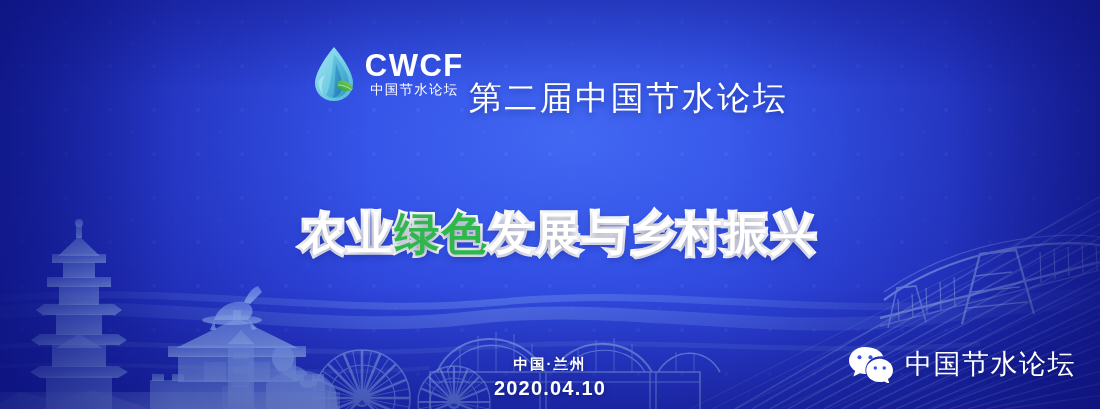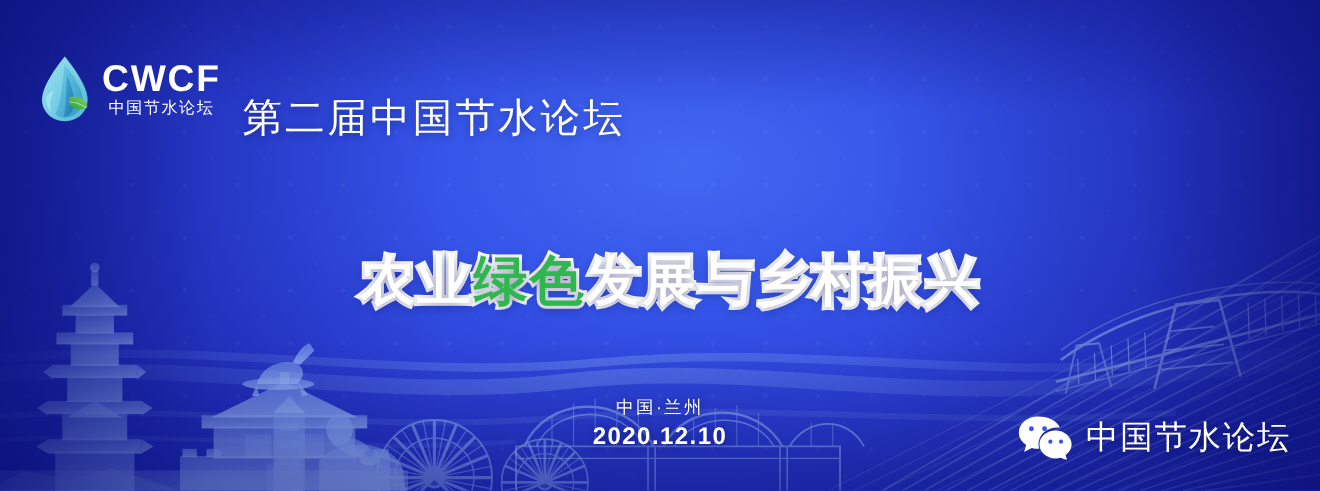--- a/index.html
+++ b/index.html
@@ -37,21 +37,21 @@
       linear-gradient(180deg, rgba(14,20,130,.40) 0%, rgba(0,0,0,0) 22%, rgba(0,0,0,0) 70%, rgba(10,14,110,.42) 100%);
   }
 
   svg.layer{ position:absolute; left:0; top:0; width:1100px; height:409px; pointer-events:none; }
 
   
   .content{ position:absolute; inset:0; }
 
   .header-row{
     position:absolute; left:0; right:0; top:33px;
-    display:flex; align-items:center; justify-content:flex-start; gap:18px;padding-left:32px;
+    display:flex; align-items:center; justify-content:center; gap:5px;
   }
   .logo{ display:flex; align-items:center; gap:9px; }
   .logo-mark{ width:44px; height:58px; display:block; }
   .logo-wordmark{ display:flex; flex-direction:column; align-items:center; gap:2px; }
   .logo-cwcf{
     font-size:31px; font-weight:bold; letter-spacing:1.5px;
     color:#ffffff; line-height:1; font-family:"Liberation Sans", sans-serif;
   }
   .logo-cn{
     font-size:13.5px; letter-spacing:1.2px; color:#ffffff;
@@ -92,22 +92,23 @@
     paint-order:stroke fill;
     text-shadow:0 3px 9px rgba(8,14,80,.45);
   }
 
   .venue{
     position:absolute; left:0; right:0; top:330px;
     text-align:center;
   }
   .venue-city{
     font-size:14.5px; color:#ffffff; letter-spacing:2px;
-    line-height:1.45; font-weight:400;
+    line-height:1.45; font-weight:700;
     text-shadow:0 1px 4px rgba(8,14,80,.5);
+    margin-top:24px;
   }
   .venue-date{
     font-size:20px; color:#ffffff; letter-spacing:1.2px;
     font-weight:bold; line-height:1.35;
     text-shadow:0 1px 5px rgba(8,14,80,.5);
   }
 
   .wechat{
     position:absolute; right:24px; bottom:26px;
     display:flex; align-items:center; gap:11px;
@@ -425,21 +426,21 @@
       <div class="forum-title">第二届中国节水论坛</div>
     </div>
 
 
     <div class="topic">
       <span class="w">农业</span><span class="g">绿色</span><span class="w">发展与乡村振兴</span>
     </div>
 
     <div class="venue">
       <div class="venue-city">中国·兰州</div>
-      <div class="venue-date">2020.12.10</div>
+      <div class="venue-date">2020.04.10</div>
     </div>
 
     <div class="wechat">
       <svg class="wechat-icon" viewBox="0 0 46 38">
         <path d="M17 2 C 8.2 2, 1 8, 1 15.4 C 1 19.6, 3.4 23.3, 7.2 25.8 L 5.4 31.6 L 11.8 28.3 C 13.5 28.8, 15.2 29, 17 29 C 17.3 29, 17.7 29, 18 29 C 17.6 27.7, 17.4 26.4, 17.4 25 C 17.4 17.3, 24.5 11.2, 33.3 11.2 C 33.9 11.2, 34.5 11.2, 35.1 11.3 C 33.4 5.9, 25.9 2, 17 2 Z" fill="#ffffff"></path>
         <circle cx="11.5" cy="12.3" r="2.05" fill="#3554e8"></circle>
         <circle cx="22.5" cy="12.3" r="2.05" fill="#3554e8"></circle>
         <path d="M45 25.4 C 45 19, 39 13.8, 31.6 13.8 C 24.2 13.8, 18.2 19, 18.2 25.4 C 18.2 31.8, 24.2 37, 31.6 37 C 33.2 37, 34.7 36.8, 36.1 36.4 L 41.5 39 L 40 34.1 C 43 32, 45 28.9, 45 25.4 Z" fill="#ffffff"></path>
         <circle cx="27.3" cy="23.1" r="1.75" fill="#3554e8"></circle>
         <circle cx="36.2" cy="23.1" r="1.75" fill="#3554e8"></circle>

